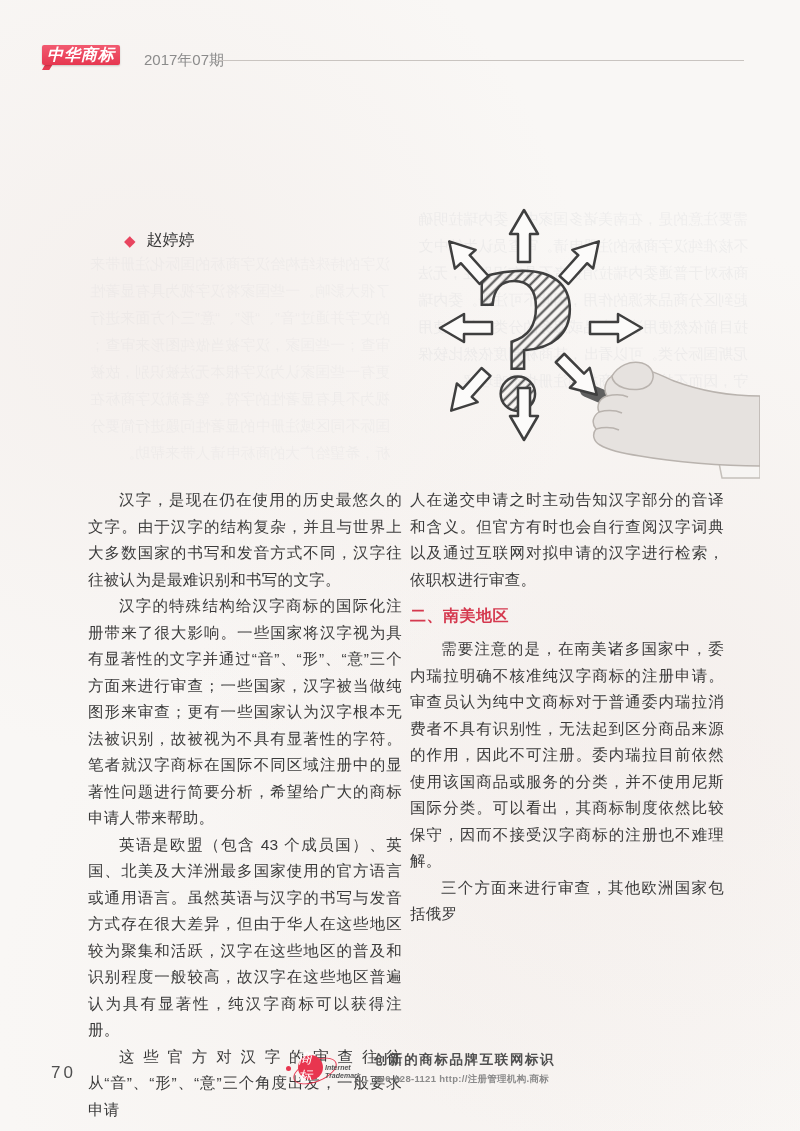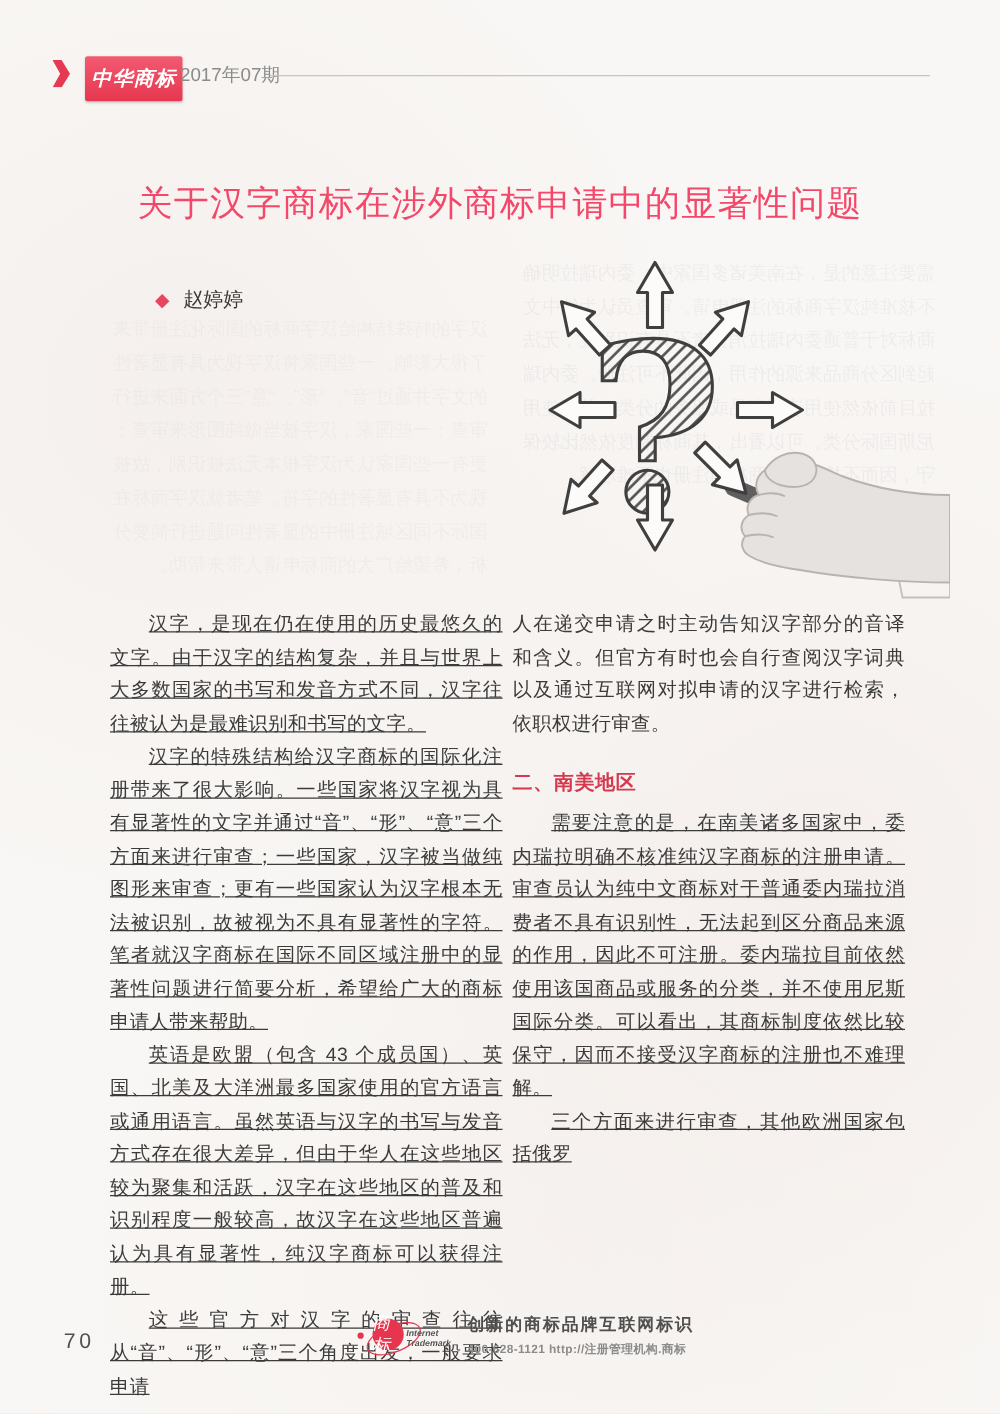--- a/index.html
+++ b/index.html
@@ -12,43 +12,43 @@
       radial-gradient(circle at 55% 90%, rgba(240,232,228,.3), transparent 40%);
     font-family:"Liberation Sans","DejaVu Sans",sans-serif;
     overflow:hidden;color:#3b3b3b;
   }
   
   .bleed{position:absolute;opacity:.055;color:#41526b;transform:scaleX(-1);
     font-size:15px;line-height:27px;text-align:justify;overflow:hidden;pointer-events:none;}
   
   .ribbon-notch{position:absolute;left:42px;top:48px;width:14px;height:22px;background:#e63a52;
     clip-path:polygon(0 0,52% 0,100% 50%,52% 100%,0 100%,44% 50%);}
-  .ribbon{position:absolute;left:68px;top:45px;width:78px;height:36px;
+  .ribbon{position:absolute;left:42px;top:45px;width:78px;height:20px;
     background:linear-gradient(180deg,#f25a70,#e63750);color:#fff;
     display:flex;align-items:center;justify-content:center;
     font-family:"Liberation Serif","DejaVu Serif",serif;font-style:italic;font-weight:bold;
     font-size:16px;letter-spacing:1px;border-radius:2px;box-shadow:0 1px 2px rgba(0,0,0,.18);}
   .issue{position:absolute;left:144px;top:51px;font-size:15px;color:#8b8b8b;}
   .header-rule{position:absolute;left:216px;top:60px;width:528px;height:1px;background:#c9c4c0;}
   
   .title{position:absolute;left:40px;top:144px;width:720px;margin:0;text-align:center;
     font-size:28px;font-weight:400;color:#f4486b;letter-spacing:1px;}
   .author{position:absolute;left:124px;top:230px;display:flex;align-items:center;gap:11px;
     font-size:16px;color:#3b3b3b;}
   .diamond{color:#e8455f;font-size:15px;line-height:1;}
   
   .illustration{position:absolute;left:412px;top:200px;width:348px;height:282px;}
   
   .col{position:absolute;top:487px;width:314px;}
   .col-left{left:88px;}
   .col-right{left:410px;}
   .col p{margin:0;font-size:15.5px;line-height:26.5px;text-align:justify;
     letter-spacing:.3px;color:#3b3b3b;}
-  .col p.indent{text-indent:2em;text-decoration:underline;}
-  .section-heading{font-size:16px;font-weight:bold;color:#d5394f;margin:23px 0 9px;letter-spacing:.5px;}
+  .col p.indent{text-indent:2em;}
+  .section-heading{font-size:16px;font-weight:bold;color:#d5394f;margin:13px 0 9px;letter-spacing:.5px;}
   
   .page-num{position:absolute;left:51px;top:1063px;font-size:17px;color:#4f4f4f;
     letter-spacing:3px;font-weight:500;}
   .footer-logo{position:absolute;left:294px;top:1053px;width:70px;height:36px;}
   .logo-dot{position:absolute;left:-8px;top:13px;width:5px;height:5px;border-radius:50%;background:#e8354f;}
   .logo-orbit{position:absolute;left:-2px;top:7px;width:44px;height:20px;border:1.5px solid #e8354f;
     border-radius:50%;transform:rotate(-22deg);}
   .logo-circle{position:absolute;left:4px;top:2px;width:25px;height:25px;border-radius:50%;
     background:#e8354f;color:#fff;font-size:14px;display:flex;align-items:center;justify-content:center;
     font-family:"Liberation Serif","DejaVu Serif",serif;font-style:italic;}
@@ -66,21 +66,20 @@
   <div class="bleed" style="left:418px;top:205px;width:330px;height:268px;">需要注意的是，在南美诸多国家中，委内瑞拉明确不核准纯汉字商标的注册申请。审查员认为纯中文商标对于普通委内瑞拉消费者不具有识别性，无法起到区分商品来源的作用，因此不可注册。委内瑞拉目前依然使用该国商品或服务的分类，并不使用尼斯国际分类。可以看出，其商标制度依然比较保守，因而不接受汉字商标的注册也不难理解。</div>
   <div class="bleed" style="left:90px;top:250px;width:300px;height:220px;opacity:.035;">汉字的特殊结构给汉字商标的国际化注册带来了很大影响。一些国家将汉字视为具有显著性的文字并通过“音”、“形”、“意”三个方面来进行审查；一些国家，汉字被当做纯图形来审查；更有一些国家认为汉字根本无法被识别，故被视为不具有显著性的字符。笔者就汉字商标在国际不同区域注册中的显著性问题进行简要分析，希望给广大的商标申请人带来帮助。</div>
 
   <header>
     <span class="ribbon-notch"></span>
     <span class="ribbon">中华商标</span>
     <span class="issue">2017年07期</span>
     <span class="header-rule"></span>
   </header>
 
-  <h1 class="title">关于汉字商标在涉外商标申请中的显著性问题</h1>
   <div class="author">
     <span class="diamond">◆</span>
     <span>赵婷婷</span>
   </div>
 
   <div class="illustration">
     <svg width="348" height="282" viewBox="0 0 348 282" xmlns="http://www.w3.org/2000/svg">
       <defs>
         <pattern id="hatch" width="7" height="7" patternUnits="userSpaceOnUse" patternTransform="rotate(45)">
           <line x1="3.5" y1="0" x2="3.5" y2="7" stroke="#4a4a4a" stroke-width="2"></line>

